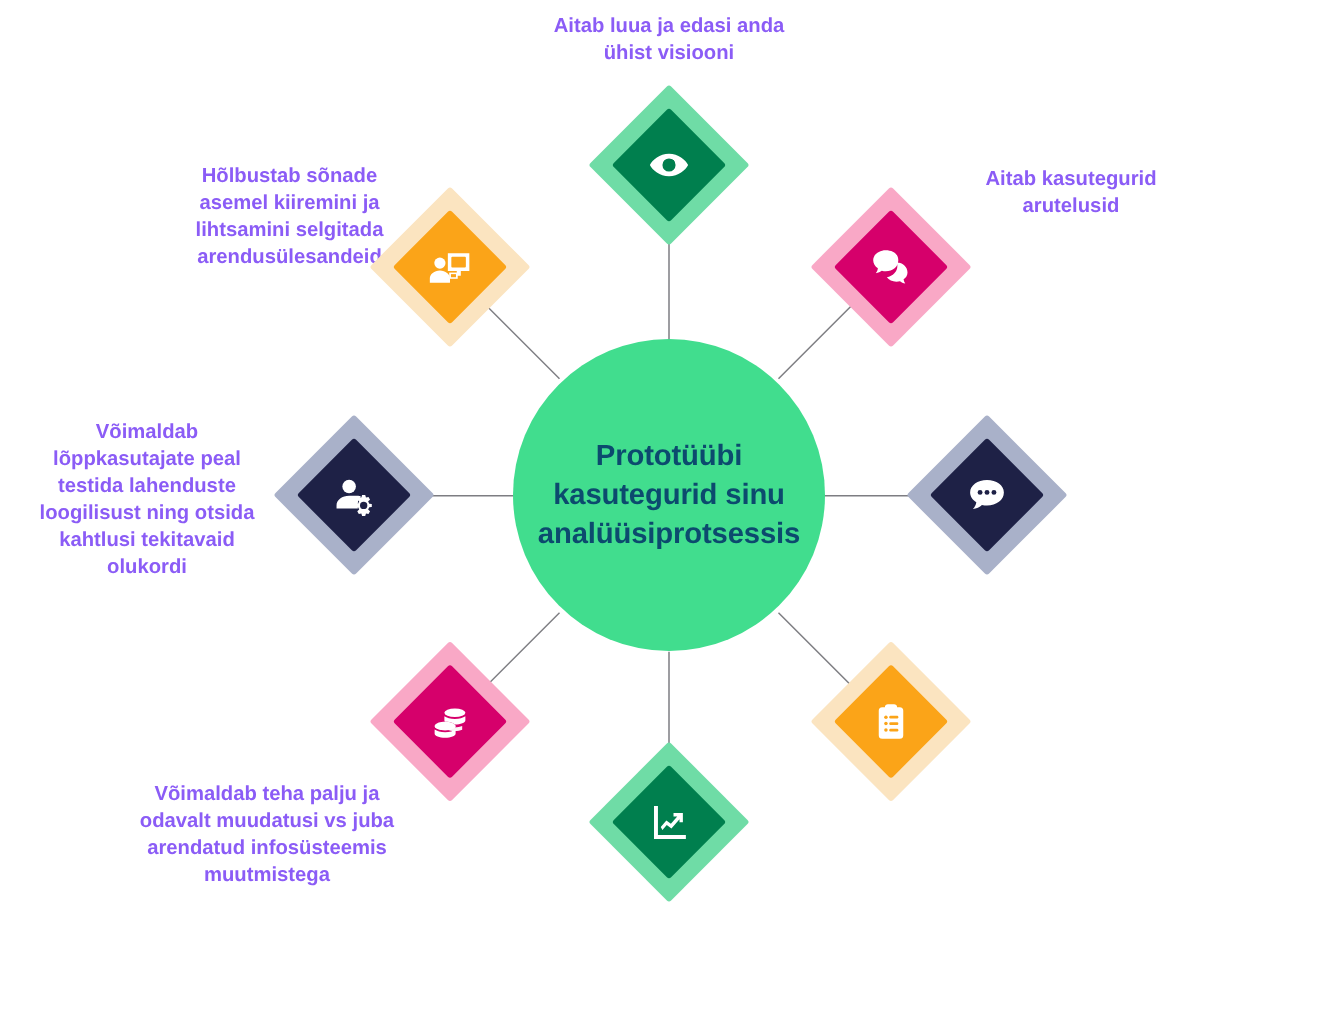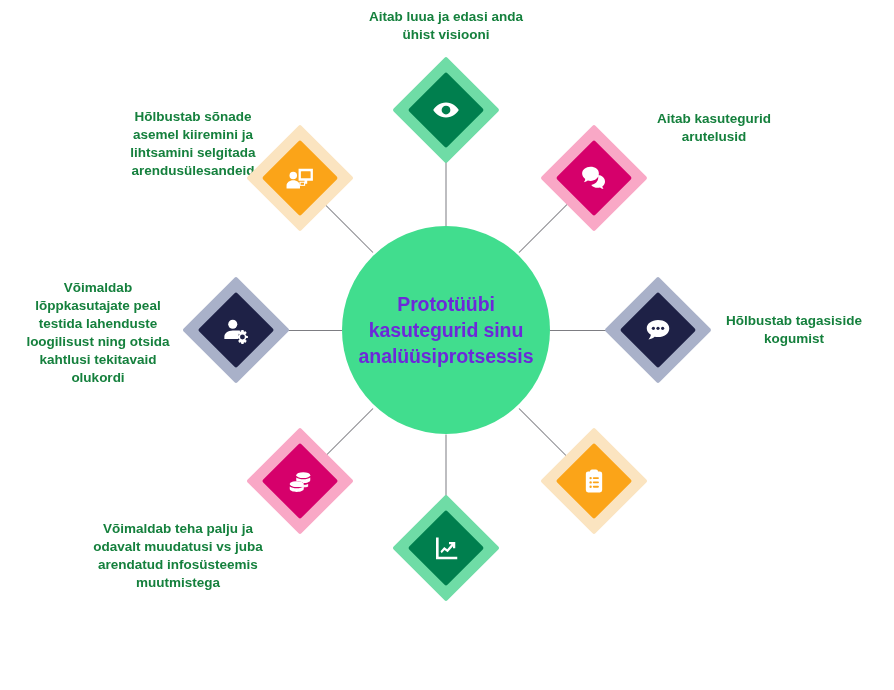--- a/index.html
+++ b/index.html
@@ -26,21 +26,21 @@
     position:absolute;
     left:342px; top:226px;
     width:208px; height:208px;
     border-radius:50%;
     background:#41dd8e;
     display:flex; align-items:center; justify-content:center;
     text-align:center;
     z-index:5;
   }
   .center-circle .ct {
-    color:#6d28d9;
+    color:#0c4a6e;
     font-size:19.5px;
     font-weight:700;
     line-height:1.35;
     letter-spacing:-0.1px;
     padding:0 18px;
     white-space:pre-line;
   }
 
   
   .node { position:absolute; z-index:6; }
@@ -52,21 +52,21 @@
   .dia-inner { left:11px; top:11px; width:54px; height:54px; border-radius:2px; }
   .ico {
     position:absolute; left:0; top:0; width:76px; height:76px;
     display:flex; align-items:center; justify-content:center;
   }
   .ico svg { display:block; }
 
   
   .label {
     position:absolute;
-    color:#15803d;
+    color:#8b5cf6;
     font-size:13.5px;
     font-weight:700;
     line-height:1.33;
     text-align:center;
     white-space:pre-line;
     z-index:4;
   }
 </style>
 </head>
 <body>
@@ -119,22 +119,20 @@
     <div class="dia-inner" style="background:#1E2146;"></div>
     <div class="ico">
       <svg width="30" height="30" viewBox="0 0 24 24" fill="#fff">
         <path d="M12 4C7 4 3 6.9 3 10.6c0 2.1 1.3 4 3.3 5.2-.2 1.4-.9 2.7-1.9 3.7 2-.3 3.7-1.1 4.9-2.2.9.2 1.8.3 2.7.3 5 0 9-2.9 9-6.9S17 4 12 4z"></path>
         <circle cx="8.3" cy="10.6" r="1.3" fill="#1E2146"></circle>
         <circle cx="12" cy="10.6" r="1.3" fill="#1E2146"></circle>
         <circle cx="15.7" cy="10.6" r="1.3" fill="#1E2146"></circle>
       </svg>
     </div>
   </div>
-  <div class="label" style="left:698px; top:312px; width:192px;">Hõlbustab tagasiside
-kogumist</div>
 
   <div class="node" style="left:556px; top:443px;">
     <div class="dia-outer" style="background:#FBE4C0;"></div>
     <div class="dia-inner" style="background:#FBA418;"></div>
     <div class="ico">
       <svg width="28" height="28" viewBox="0 0 24 24" fill="#fff">
         <path d="M10.3 2.2a1.8 1.8 0 0 0-1.8 1.6H7A2 2 0 0 0 5 5.8v14A2 2 0 0 0 7 21.8h10a2 2 0 0 0 2-2v-14a2 2 0 0 0-2-2h-1.5a1.8 1.8 0 0 0-1.8-1.6h-3.4z"></path>
         <circle cx="9.1" cy="9.5" r="1" fill="#FBA418"></circle>
         <rect x="11" y="8.7" width="5.2" height="1.6" rx="0.7" fill="#FBA418"></rect>
         <circle cx="9.1" cy="13.2" r="1" fill="#FBA418"></circle>

